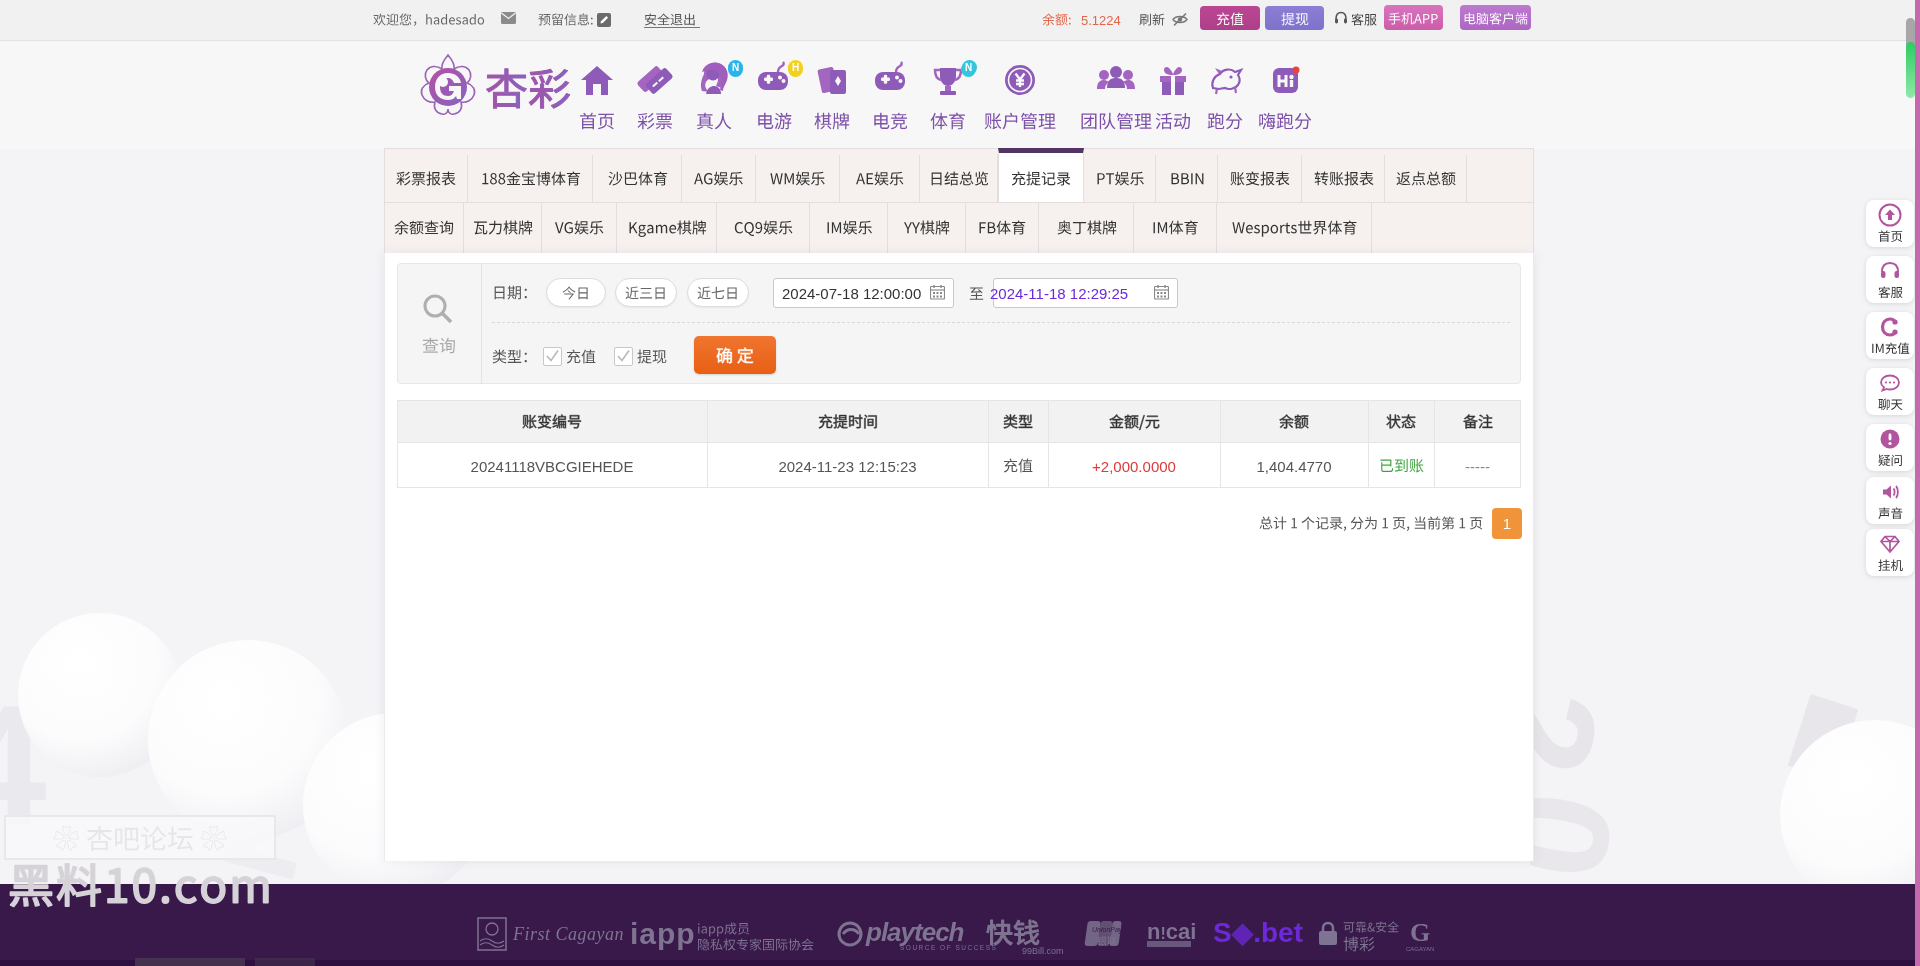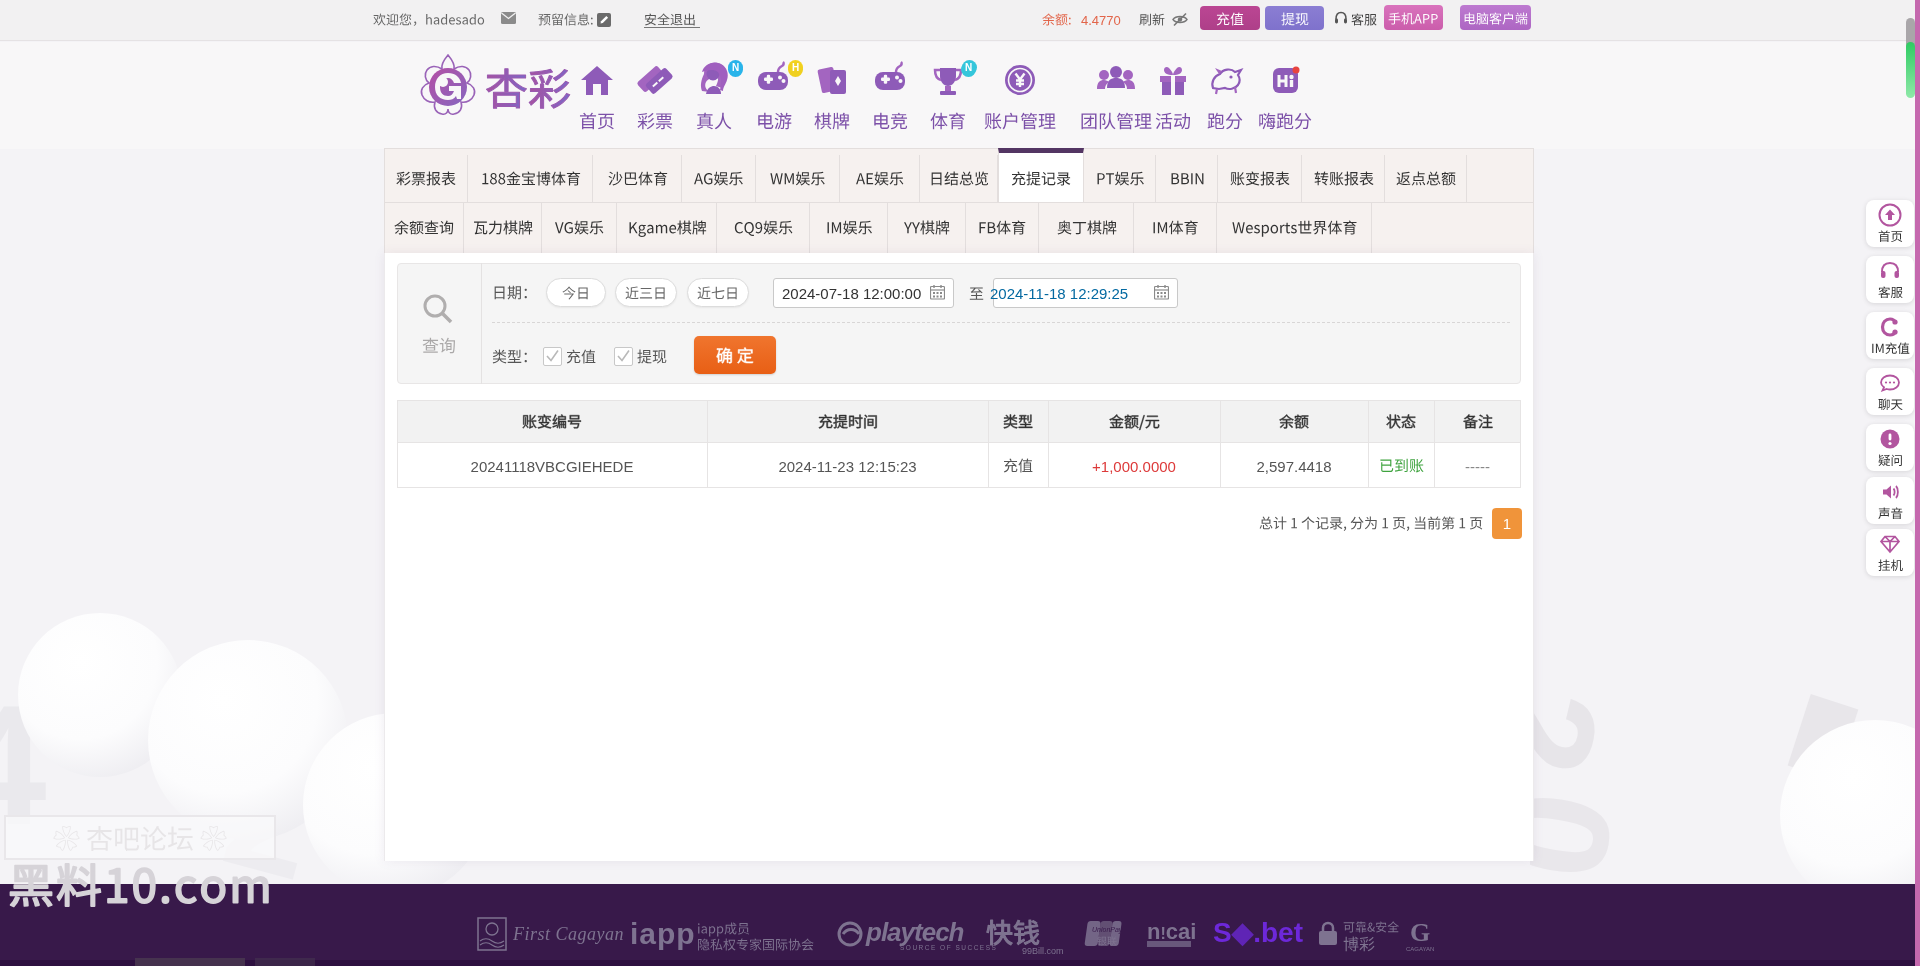--- a/index.html
+++ b/index.html
@@ -66,21 +66,21 @@
     <div style="position:absolute;left:644px;top:27px;width:56px;height:1px;background:#777;"></div>
     <div style="position:absolute;left:1042.0px;top:12.5px;line-height:0;">
       <svg class="t" width="30" height="15">
         <g transform="translate(0,11.44) scale(0.013,-0.013)" fill="#e2654a">
           <use href="#q4013"></use>
           <use href="#q4014" x="1000"></use>
           <use href="#q400e" x="2000"></use>
         </g>
       </svg>
     </div>
-    <div style="position:absolute;left:1081px;top:12.5px;font:13px 'Liberation Sans',sans-serif;color:#e2654a;">4.4770</div>
+    <div style="position:absolute;left:1081px;top:12.5px;font:13px 'Liberation Sans',sans-serif;color:#e2654a;">5.1224</div>
     <div style="position:absolute;left:1139.0px;top:12.5px;line-height:0;">
       <svg class="t" width="26" height="15">
         <g transform="translate(0,11.44) scale(0.013,-0.013)" fill="#555555">
           <use href="#q4015"></use>
           <use href="#q4016" x="1000"></use>
         </g>
       </svg>
     </div>
     <svg style="position:absolute;left:1171px;top:11px" width="20" height="17" viewBox="0 0 20 17">
       <path d="M2 8.5 C5 4.5 13 4.5 16 8.5 C13 12.5 5 12.5 2 8.5 Z" fill="none" stroke="#777" stroke-width="1.4"></path>
@@ -727,21 +727,21 @@
       </g>
     </svg>
     <div style="position:absolute;left:969.0px;top:285.5px;line-height:0;">
       <svg class="t" width="15" height="17">
         <g transform="translate(0,13.2) scale(0.015,-0.015)" fill="#555555">
           <use href="#q4073"></use>
         </g>
       </svg>
     </div>
     <div style="position:absolute;left:993px;top:278px;width:185px;height:30px;background:#fff;border:1px solid #c9c9c9;border-radius:3px;"></div>
-    <div style="position:absolute;left:990px;top:285px;font:15px 'Liberation Sans',sans-serif;color:#0369a1;">2024-11-18 12:29:25</div>
+    <div style="position:absolute;left:990px;top:285px;font:15px 'Liberation Sans',sans-serif;color:#6d28d9;">2024-11-18 12:29:25</div>
     <svg style="position:absolute;left:1154px;top:285px" width="15" height="15" viewBox="0 0 15 15">
       <rect x="0.5" y="1.5" width="14" height="12.5" rx="1" fill="none" stroke="#8a8a8a" stroke-width="1.2"></rect>
       <line x1="0.5" y1="5" x2="14.5" y2="5" stroke="#8a8a8a" stroke-width="1.2"></line>
       <line x1="4" y1="0" x2="4" y2="3" stroke="#8a8a8a" stroke-width="1.4"></line>
       <line x1="11" y1="0" x2="11" y2="3" stroke="#8a8a8a" stroke-width="1.4"></line>
       <g fill="#8a8a8a">
         <rect x="3" y="7" width="2" height="2"></rect>
         <rect x="6.5" y="7" width="2" height="2"></rect>
         <rect x="10" y="7" width="2" height="2"></rect>
         <rect x="3" y="10.5" width="2" height="2"></rect>
@@ -870,24 +870,24 @@
     </div>
     <div style="position:absolute;left:1003.0px;top:458.0px;line-height:0;">
       <svg class="t" width="30" height="17">
         <g transform="translate(0,13.2) scale(0.015,-0.015)" fill="#555555">
           <use href="#q4017"></use>
           <use href="#q4018" x="1000"></use>
         </g>
       </svg>
     </div>
     <div class="lat" style="left:1134.0px;top:458px;width:0;font:15px 'Liberation Sans',sans-serif;color:#dd3a3a;">
-      <div style="transform:translateX(-50%);text-align:center;width:max-content">+1,000.0000</div>
+      <div style="transform:translateX(-50%);text-align:center;width:max-content">+2,000.0000</div>
     </div>
     <div class="lat" style="left:1294.0px;top:458px;width:0;font:15px 'Liberation Sans',sans-serif;color:#555555;">
-      <div style="transform:translateX(-50%);text-align:center;width:max-content">2,597.4418</div>
+      <div style="transform:translateX(-50%);text-align:center;width:max-content">1,404.4770</div>
     </div>
     <div style="position:absolute;left:1378.5px;top:458.0px;line-height:0;">
       <svg class="t" width="45" height="17">
         <g transform="translate(0,13.2) scale(0.015,-0.015)" fill="#3fa33f">
           <use href="#q4083"></use>
           <use href="#q4084" x="1000"></use>
           <use href="#q4032" x="2000"></use>
         </g>
       </svg>
     </div>

